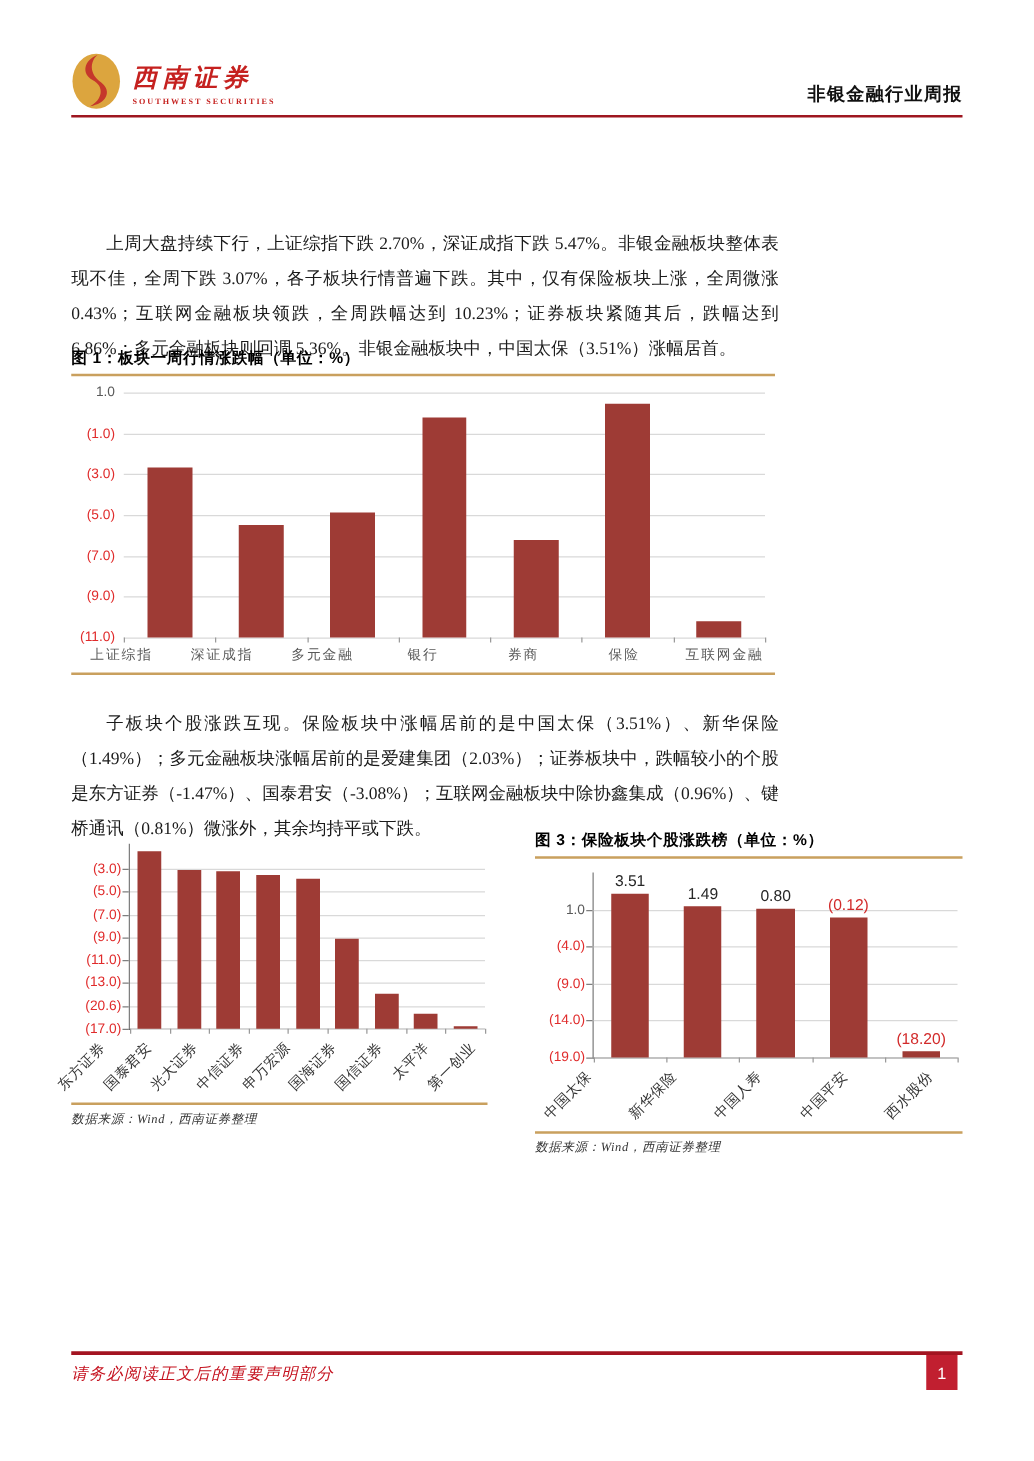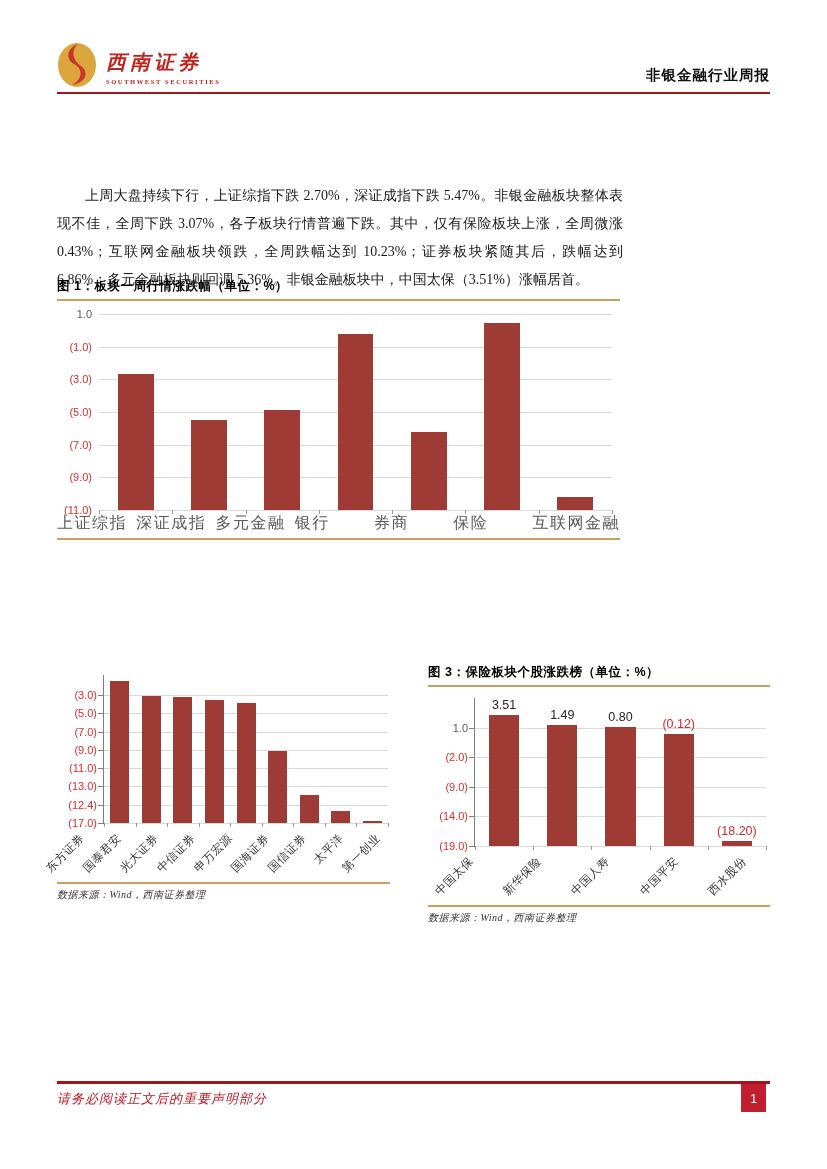--- a/index.html
+++ b/index.html
@@ -48,21 +48,21 @@
   .bars{position:absolute;left:0;right:0;top:0;bottom:0;display:flex;align-items:flex-end;z-index:2;}
   .bar-col{flex:1;height:100%;display:flex;flex-direction:column;align-items:center;justify-content:flex-end;}
   .bar{background:#9e3b35;}
   .fig1 .bar{width:49%;max-width:37px;}
   .fig2 .bar{width:60%;max-width:21px;}
   .fig3 .bar{width:52%;max-width:33px;}
   .val-label{font-family:"Liberation Sans","DejaVu Sans",sans-serif;font-size:12.5px;color:#262626;margin-bottom:3px;white-space:nowrap;}
   .val-label.neg{color:#d22b2b;}
   .xlabels{display:flex;}
   .xlabels.flat{height:26px;align-items:center;}
-  .xlabels.flat .xcell{flex:1;text-align:left;font-size:16px;color:#595959;letter-spacing:1.5px;white-space:nowrap;}
+  .xlabels.flat .xcell{flex:1;text-align:center;font-size:11px;color:#595959;letter-spacing:1.5px;white-space:nowrap;}
   .xlabels.rot{height:56px;position:relative;}
   .xlabels.rot .xcell{flex:1;position:relative;}
   .xlabels.rot .xcell span{position:absolute;top:7px;right:45%;transform:rotate(-45deg);transform-origin:top right;
                            white-space:nowrap;font-size:11.5px;color:#333;letter-spacing:.5px;}
 
   
   .footer-rule{position:absolute;left:57px;right:57px;top:1081px;height:2.5px;background:#a31421;}
   .footer-disclaimer{position:absolute;left:57px;top:1090px;color:#c5121f;font-size:13px;font-style:italic;letter-spacing:1px;}
   .page-box{position:absolute;right:61px;top:1084px;width:25px;height:28px;background:#c11f30;color:#fff;
             display:flex;align-items:center;justify-content:center;font-family:"Liberation Sans",sans-serif;font-size:13px;}
@@ -143,20 +143,21 @@
           <div class="xcell">多元金融</div>
           <div class="xcell">银行</div>
           <div class="xcell">券商</div>
           <div class="xcell">保险</div>
           <div class="xcell">互联网金融</div>
         </div>
     </div>
     <div class="fig-rule"></div>
   </section>
 
+  <p class="body-para p2">子板块个股涨跌互现。保险板块中涨幅居前的是中国太保（3.51%）、新华保险（1.49%）；多元金融板块涨幅居前的是爱建集团（2.03%）；证券板块中，跌幅较小的个股是东方证券（-1.47%）、国泰君安（-3.08%）；互联网金融板块中除协鑫集成（0.96%）、键桥通讯（0.81%）微涨外，其余均持平或下跌。</p>
 
   <div class="figrow">
     <section class="fig2 fig" style="position:relative;">
       <div class="chart">
         <div class="plot">
             <div class="gridline" style="top: 13.5802%;"></div>
             <span class="ytick neg" style="top: 13.5802%;">(3.0)</span>
             <div class="ytick-mark" style="top: 13.5802%;"></div>
             <div class="gridline" style="top: 25.9259%;"></div>
             <span class="ytick neg" style="top: 25.9259%;">(5.0)</span>
@@ -167,21 +168,21 @@
             <div class="gridline" style="top: 50.6173%;"></div>
             <span class="ytick neg" style="top: 50.6173%;">(9.0)</span>
             <div class="ytick-mark" style="top: 50.6173%;"></div>
             <div class="gridline" style="top: 62.963%;"></div>
             <span class="ytick neg" style="top: 62.963%;">(11.0)</span>
             <div class="ytick-mark" style="top: 62.963%;"></div>
             <div class="gridline" style="top: 75.3086%;"></div>
             <span class="ytick neg" style="top: 75.3086%;">(13.0)</span>
             <div class="ytick-mark" style="top: 75.3086%;"></div>
             <div class="gridline" style="top: 87.6543%;"></div>
-            <span class="ytick neg" style="top: 87.6543%;">(12.4)</span>
+            <span class="ytick neg" style="top: 87.6543%;">(20.6)</span>
             <div class="ytick-mark" style="top: 87.6543%;"></div>
             <div class="gridline" style="top: 100%;"></div>
             <span class="ytick neg" style="top: 100%;">(17.0)</span>
             <div class="ytick-mark" style="top: 100%;"></div>
             <div class="bars">
               <div class="bar-col">
                 <div class="bar" style="height: 95.8642%; background: rgb(158, 59, 53);"></div>
               </div>
               <div class="bar-col">
                 <div class="bar" style="height: 85.9259%; background: rgb(158, 59, 53);"></div>
@@ -253,21 +254,21 @@
       <div class="fig-source">数据来源：Wind，西南证券整理</div>
     </section>
     <section class="fig3 fig" style="position:relative;">
       <div class="fig-title">图 3：保险板块个股涨跌榜（单位：%）</div>
       <div class="chart">
         <div class="plot">
             <div class="gridline" style="top: 20%;"></div>
             <span class="ytick" style="top: 20%;">1.0</span>
             <div class="ytick-mark" style="top: 20%;"></div>
             <div class="gridline" style="top: 40%;"></div>
-            <span class="ytick neg" style="top: 40%;">(2.0)</span>
+            <span class="ytick neg" style="top: 40%;">(4.0)</span>
             <div class="ytick-mark" style="top: 40%;"></div>
             <div class="gridline" style="top: 60%;"></div>
             <span class="ytick neg" style="top: 60%;">(9.0)</span>
             <div class="ytick-mark" style="top: 60%;"></div>
             <div class="gridline" style="top: 80%;"></div>
             <span class="ytick neg" style="top: 80%;">(14.0)</span>
             <div class="ytick-mark" style="top: 80%;"></div>
             <div class="gridline" style="top: 100%;"></div>
             <span class="ytick neg" style="top: 100%;">(19.0)</span>
             <div class="ytick-mark" style="top: 100%;"></div>

